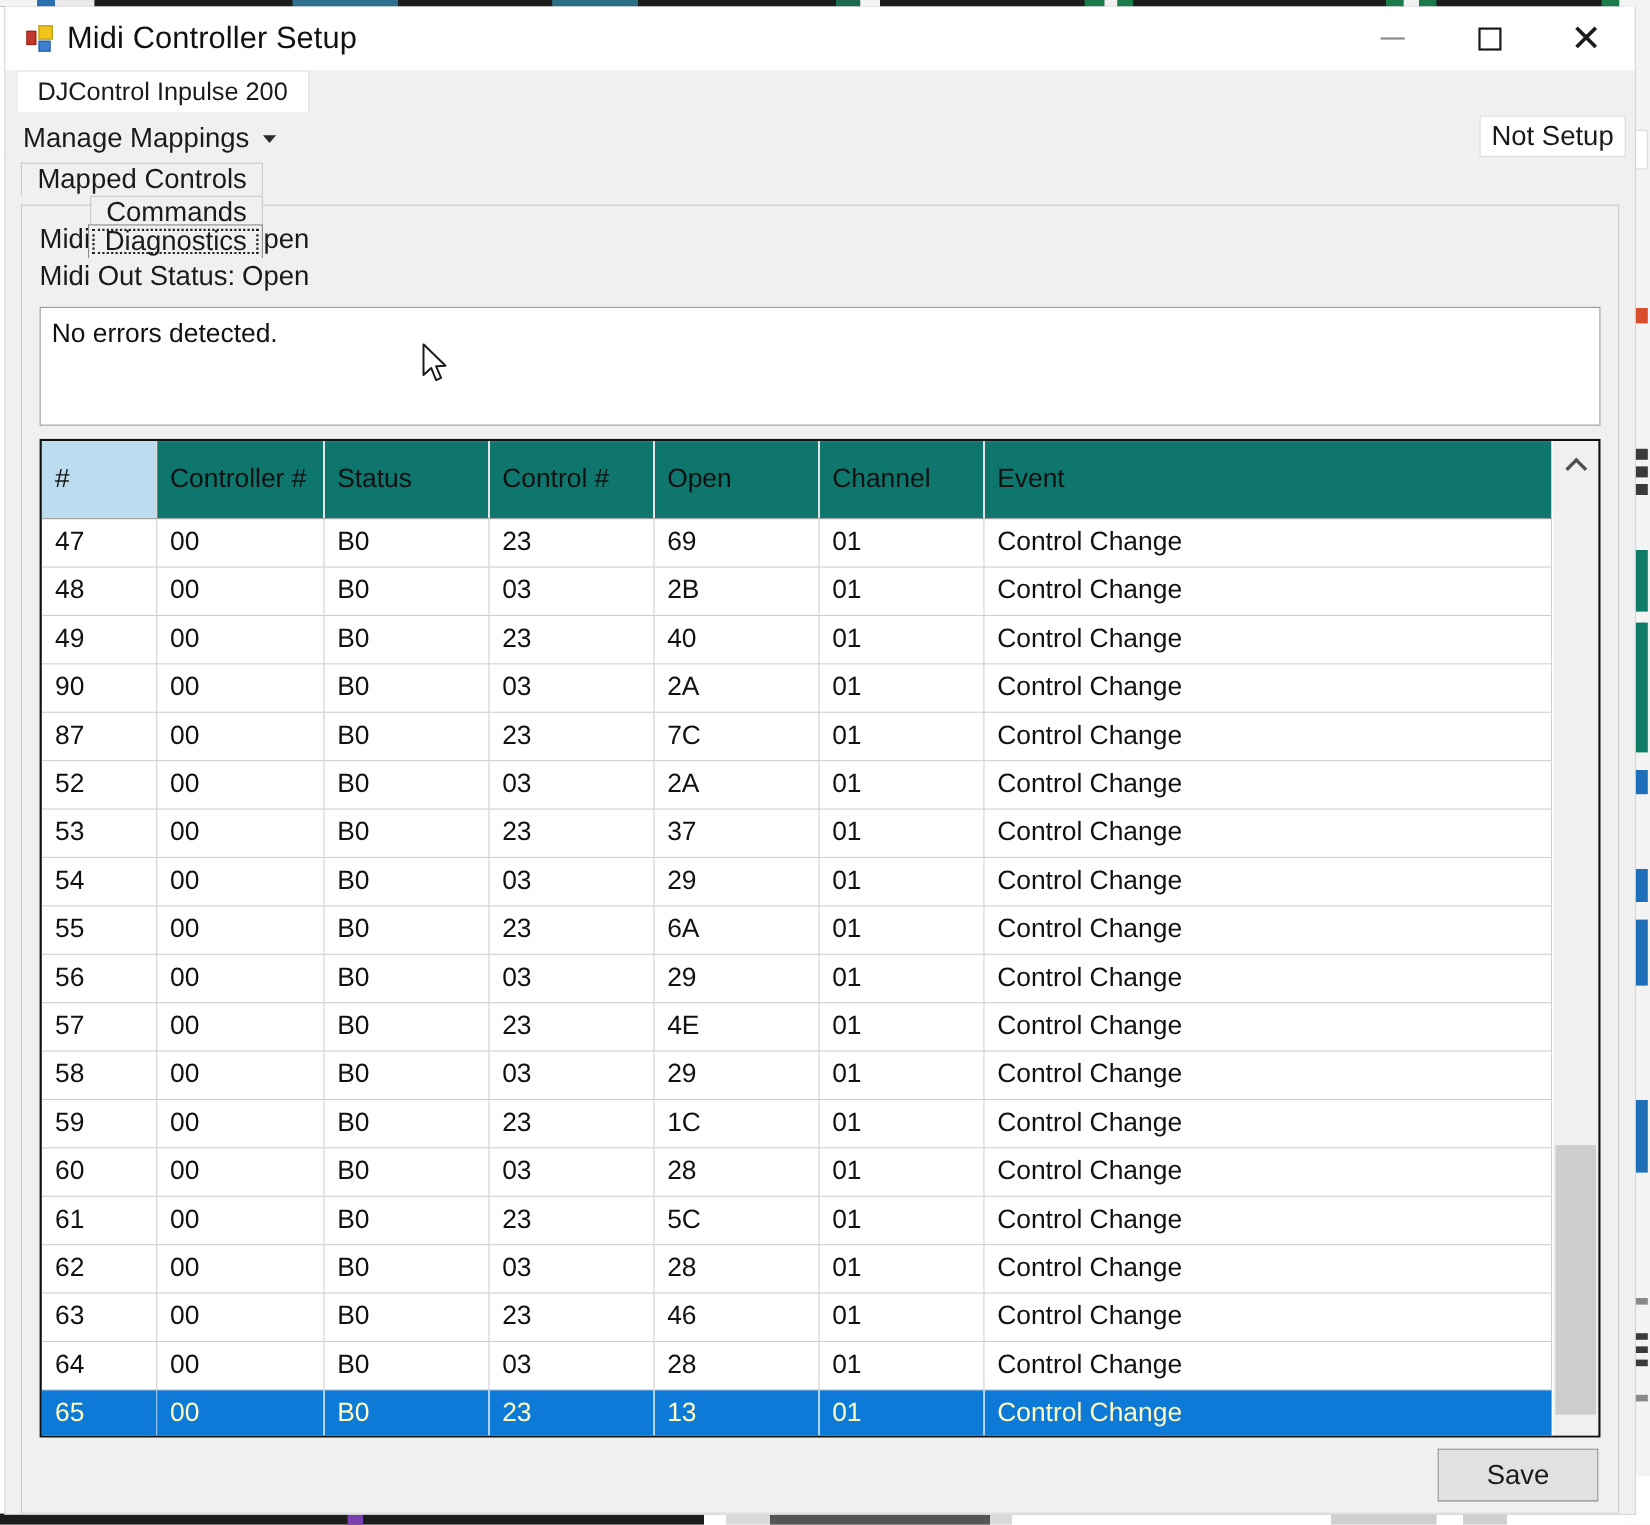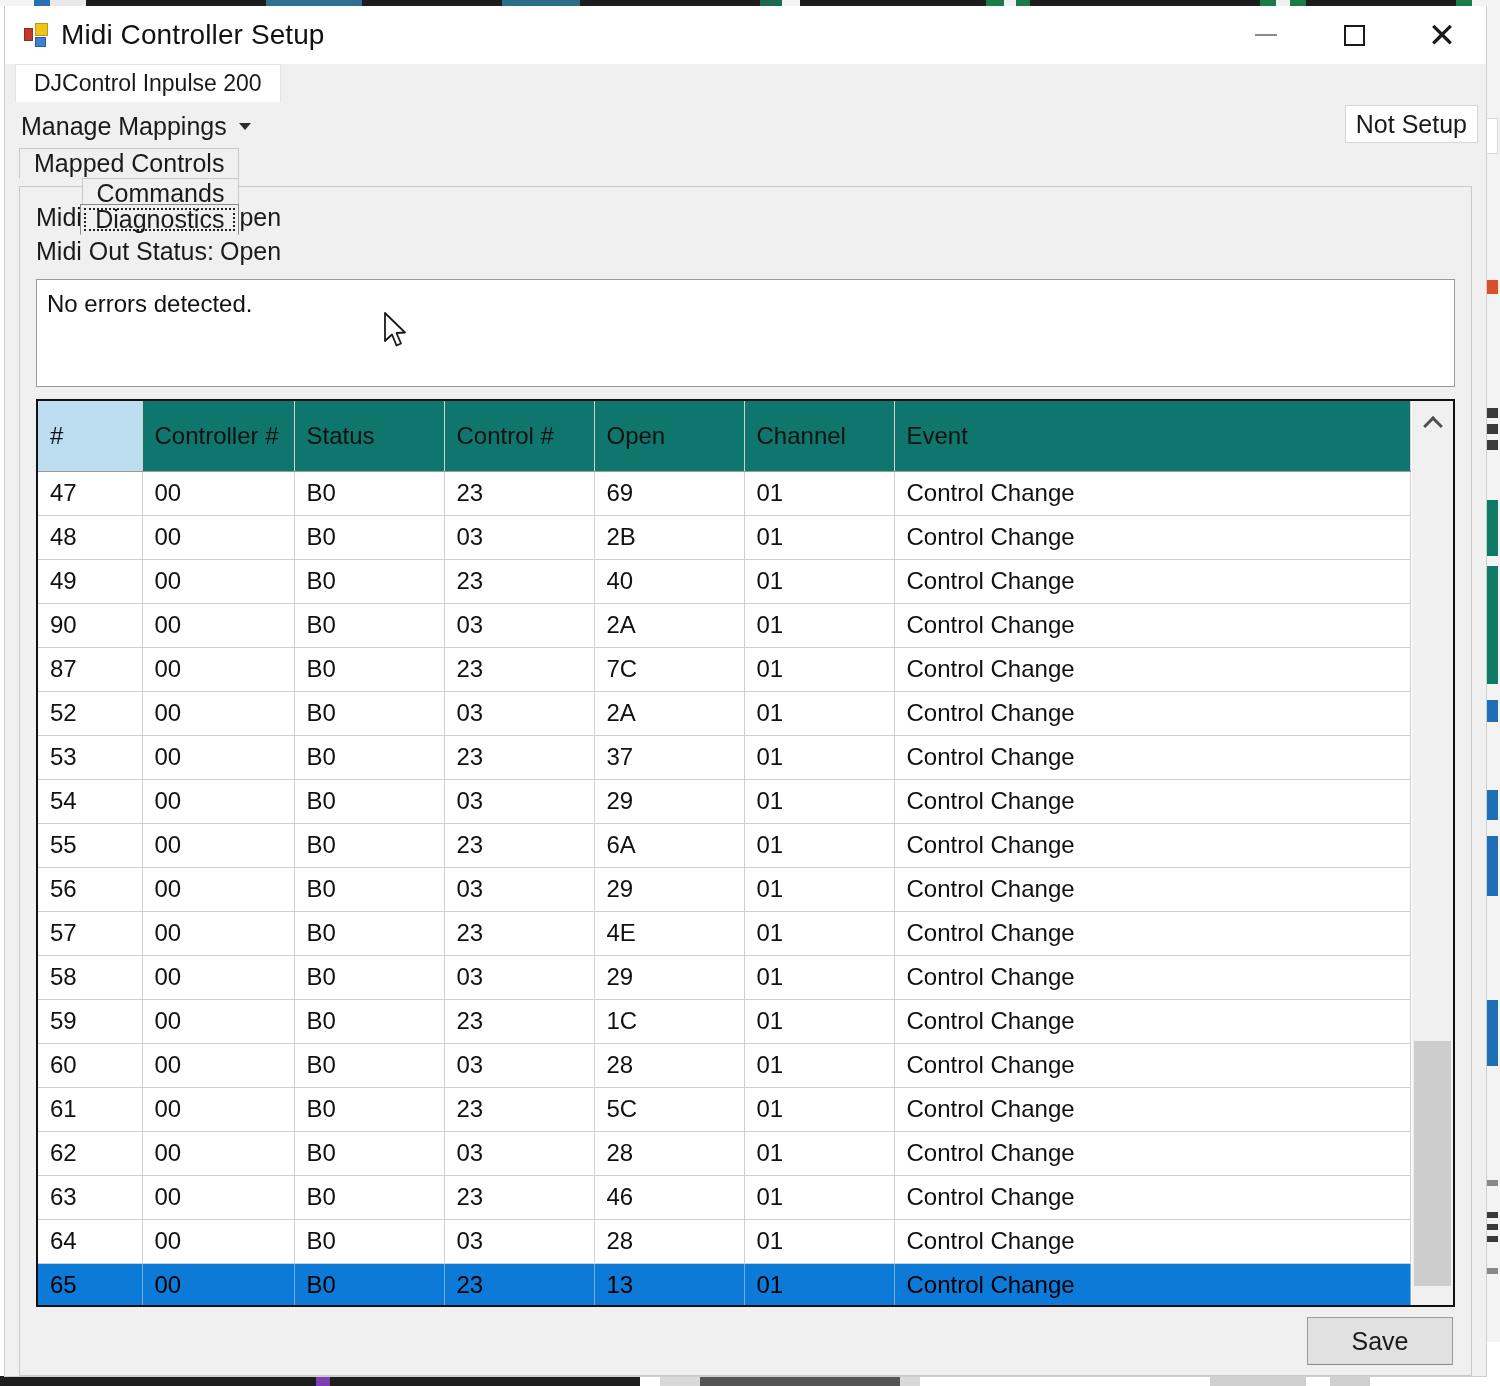--- a/index.html
+++ b/index.html
@@ -225,21 +225,21 @@
   }
   table.grid thead th {
     height: 70px;
     background: #0f766e;
     border-bottom: 1px solid #9a9a9a;
     vertical-align: middle;
   }
   table.grid thead th.rowhead-col { background: #bcdcf0; }
   table.grid tbody tr td:first-child { }
   table.grid tbody tr.selected td {
-    background: #0d7ad8; color: #000000;
+    background: #0d7ad8; color: #fef9c3;
     border-right: 1px solid #6fb0e8;
     border-bottom: 3px solid #eab308;
   }
   .col-num   { width: 104px; }
   .col-ctrl  { width: 152px; }
   .col-stat  { width: 150px; }
   .col-cnum  { width: 150px; }
   .col-data  { width: 150px; }
   .col-chan  { width: 150px; }
   .col-event { width: auto; }

